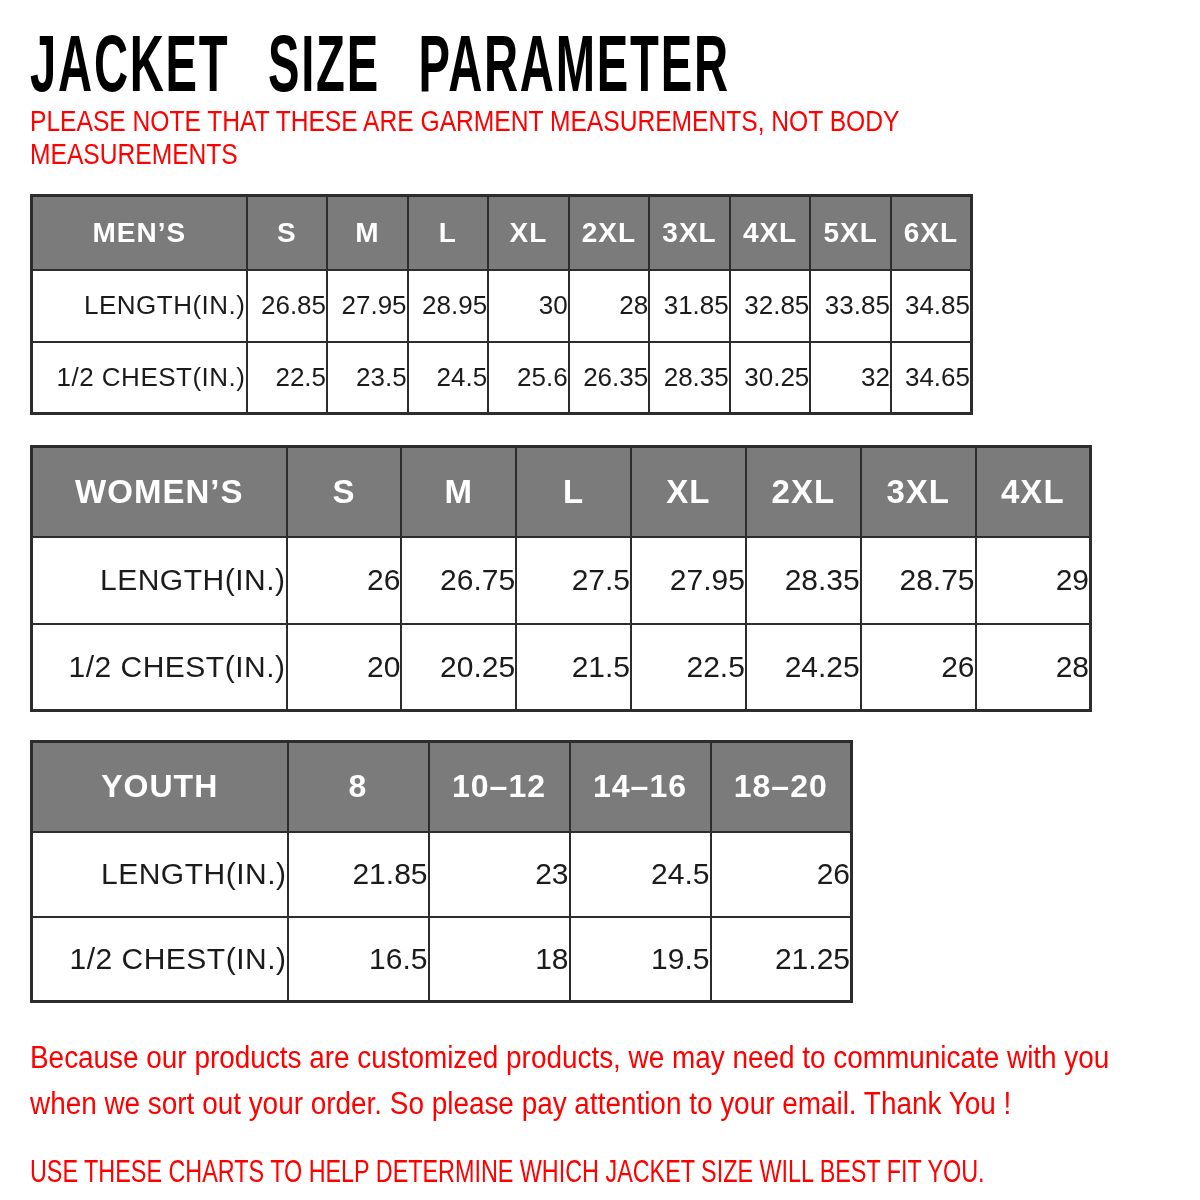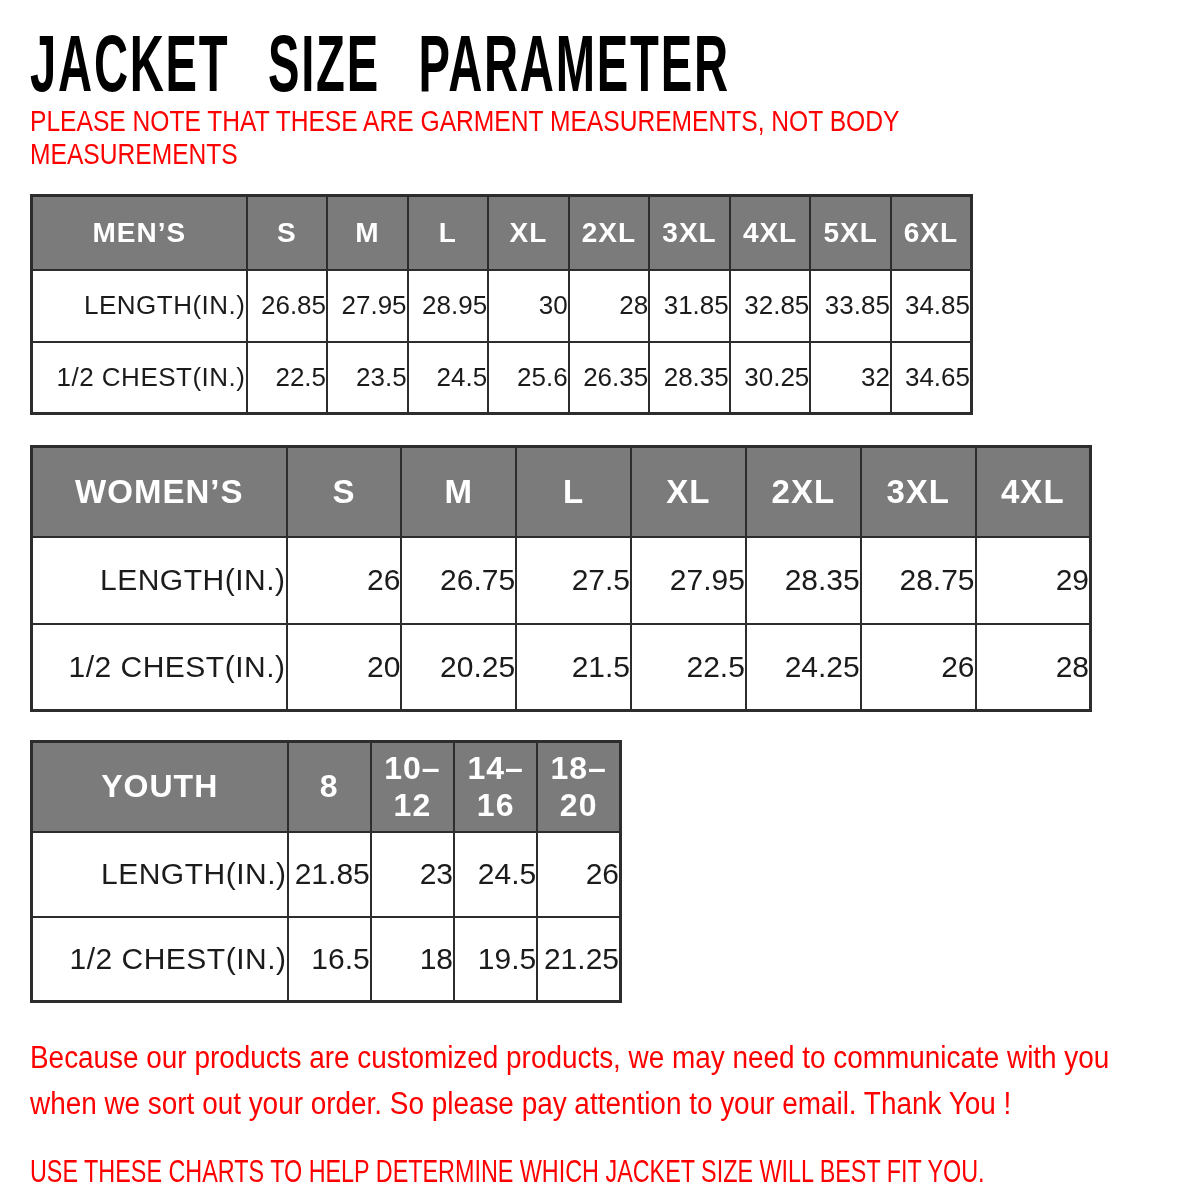--- a/index.html
+++ b/index.html
@@ -72,21 +72,21 @@
 
   
   .womens{width:1062px;margin-top:30px;}
   .womens col.label-col{width:255px;}
   .womens thead tr{height:90px;}
   .womens tbody tr{height:87px;}
   .womens th{font-size:33px;}
   .womens td{font-size:30px;}
 
   
-  .youth{width:592px;margin-top:28px;}
+  .youth{width:823px;margin-top:28px;}
   .youth col.label-col{width:256px;}
   .youth thead tr{height:90px;}
   .youth tbody tr{height:85px;}
   .youth th{font-size:32px;}
   .youth td{font-size:30px;}
 
   
   .footer-para{margin-top:32px;color:var(--accent-red);}
   .footer-para .line{
     display:block;

